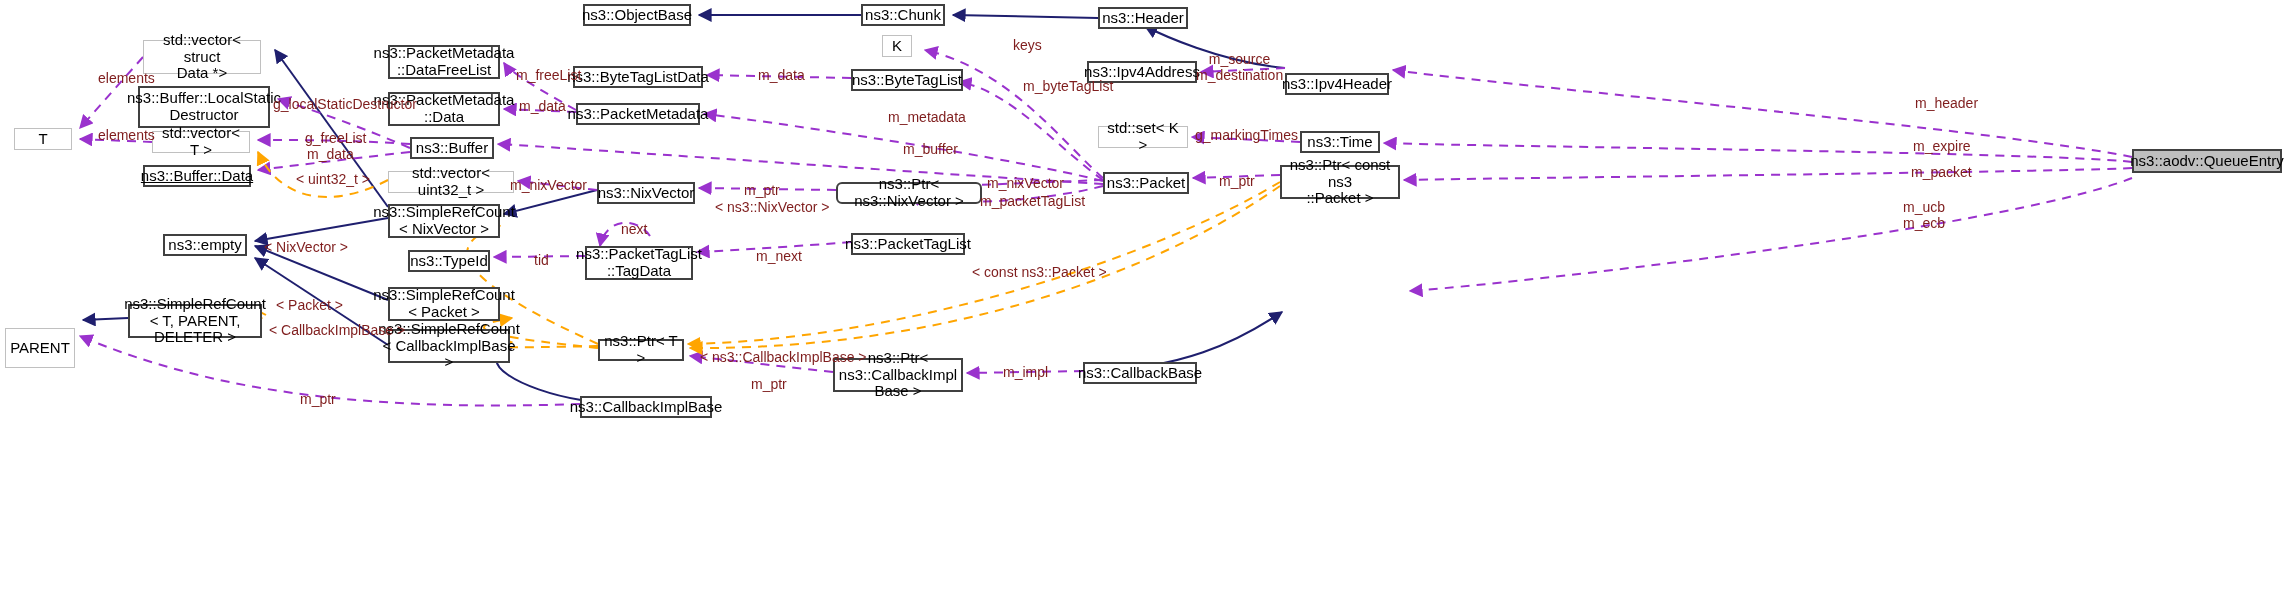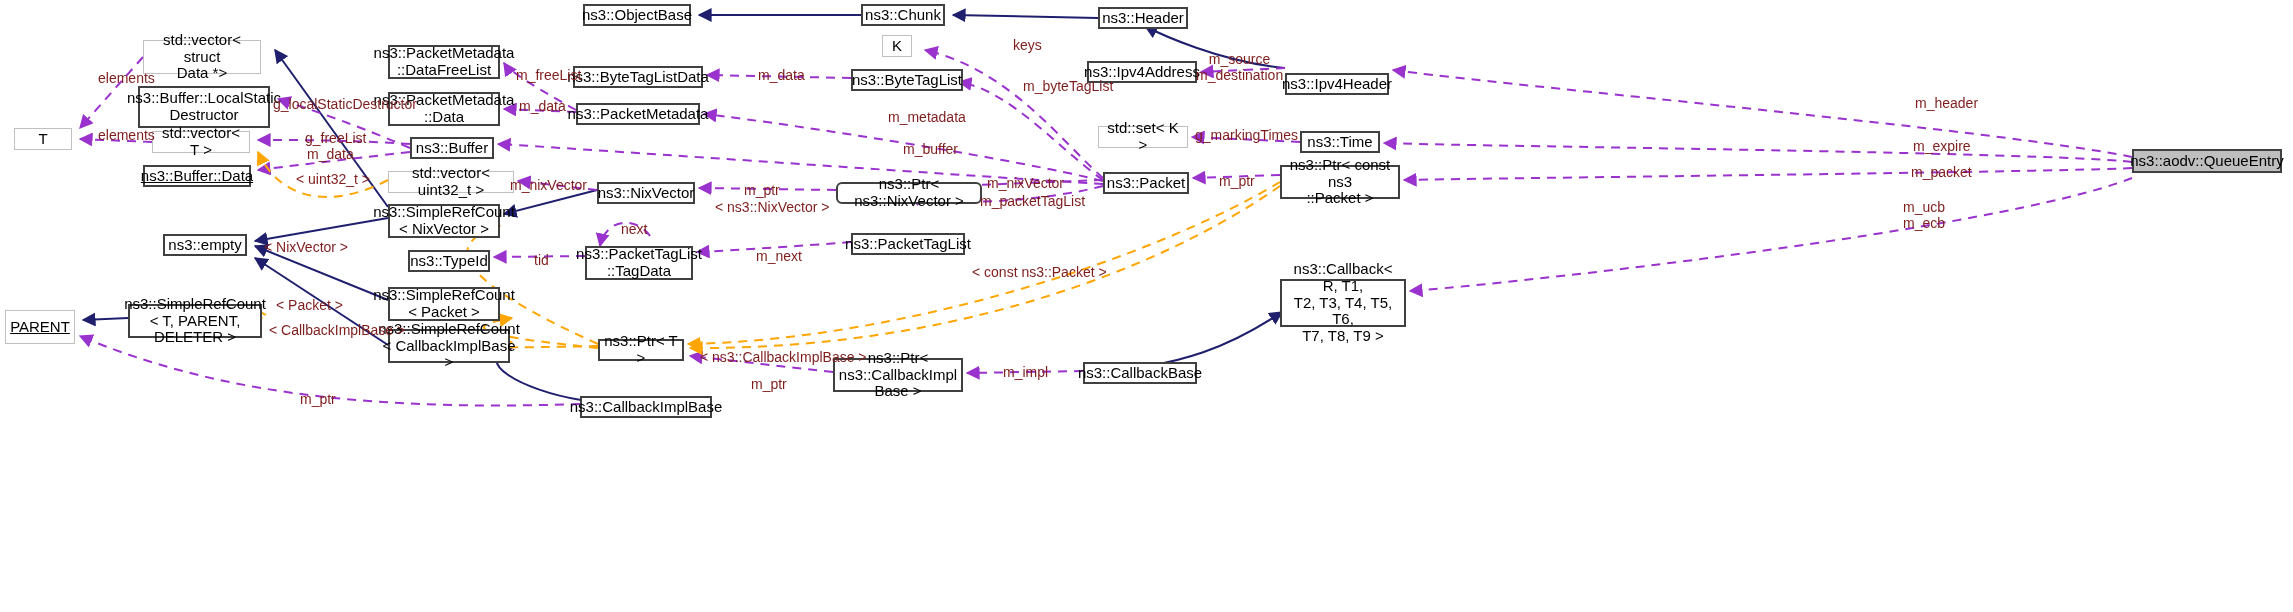--- a/index.html
+++ b/index.html
@@ -151,24 +151,21 @@
     <div class="node solid" style="left: 1103px; top: 172px; width: 86px; height: 22px;">ns3::Packet</div>
     <div class="node solid" style="left: 1280px; top: 165px; width: 120px; height: 34px;">ns3::Ptr&lt; const ns3
 ::Packet &gt;</div>
     <div class="node solid" style="left: 388px; top: 204px; width: 112px; height: 34px;">ns3::SimpleRefCount
 &lt; NixVector &gt;</div>
     <div class="node solid" style="left: 163px; top: 234px; width: 84px; height: 22px;">ns3::empty</div>
     <div class="node solid" style="left: 408px; top: 250px; width: 82px; height: 22px;">ns3::TypeId</div>
     <div class="node solid" style="left: 585px; top: 246px; width: 108px; height: 34px;">ns3::PacketTagList
 ::TagData</div>
     <div class="node solid" style="left: 851px; top: 233px; width: 114px; height: 22px;">ns3::PacketTagList</div>
-    <div class="node solid" style="left: 1280px; top: 279px; width: 126px; height: 48px;">ns3::Callback&lt; R, T1,
-T2, T3, T4, T5, T6,
-T7, T8, T9 &gt;</div>
-    <div class="node light" style="left: 5px; top: 310px; width: 70px; height: 34px; text-decoration: underline;">PARENT</div>
+    <div class="node light" style="left: 5px; top: 328px; width: 70px; height: 40px;">PARENT</div>
     <div class="node solid" style="left: 128px; top: 304px; width: 134px; height: 34px;">ns3::SimpleRefCount
 &lt; T, PARENT, DELETER &gt;</div>
     <div class="node solid" style="left: 388px; top: 287px; width: 112px; height: 34px;">ns3::SimpleRefCount
 &lt; Packet &gt;</div>
     <div class="node solid" style="left: 388px; top: 329px; width: 122px; height: 34px;">ns3::SimpleRefCount
 &lt; CallbackImplBase &gt;</div>
     <div class="node solid" style="left: 598px; top: 339px; width: 86px; height: 22px;">ns3::Ptr&lt; T &gt;</div>
     <div class="node solid" style="left: 833px; top: 358px; width: 130px; height: 34px;">ns3::Ptr&lt; ns3::CallbackImpl
 Base &gt;</div>
     <div class="node solid" style="left: 1083px; top: 362px; width: 114px; height: 22px;">ns3::CallbackBase</div>

